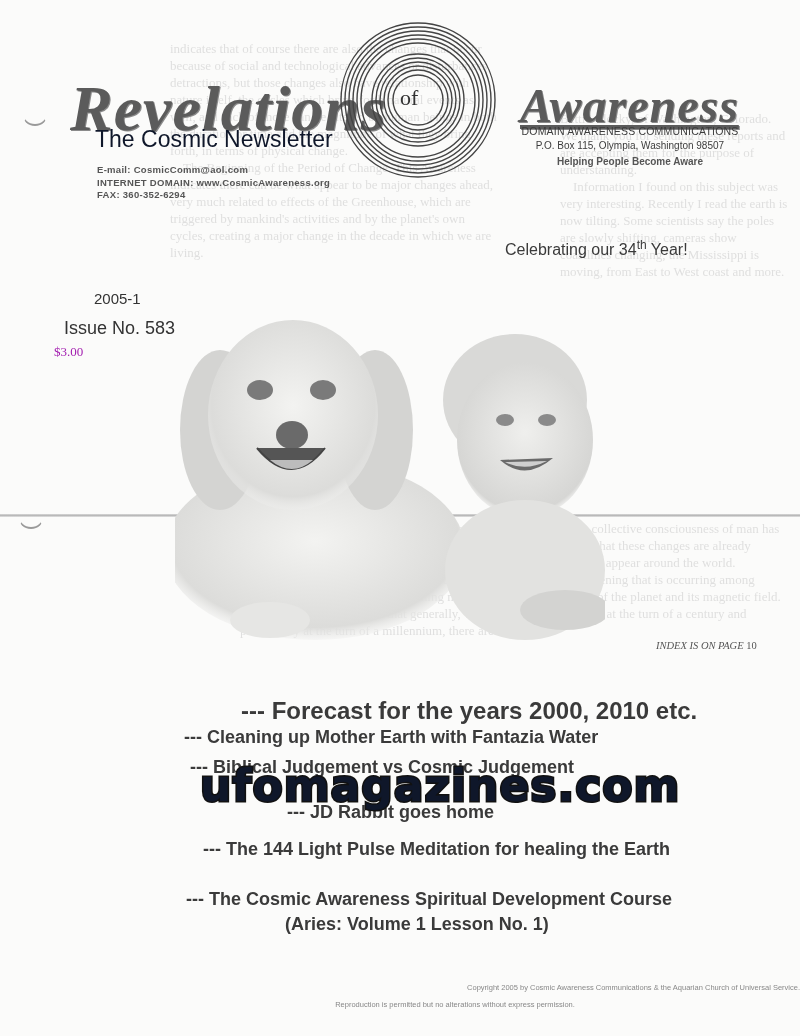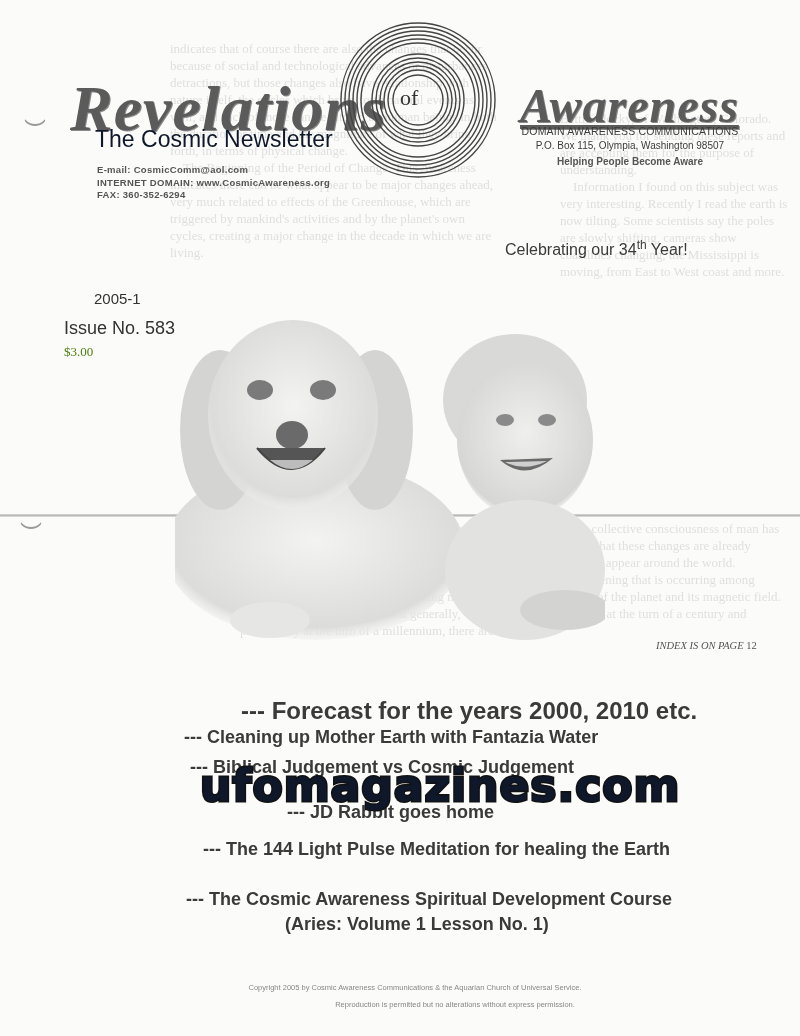--- a/index.html
+++ b/index.html
@@ -34,21 +34,21 @@
   .contact { position:absolute; left:97px; top:164px; font-size:9.5px; font-weight:bold; color:#555; line-height:12.5px; letter-spacing:0.3px; }
   .logo { position:absolute; left:338px; top:20px; width:160px; height:160px; }
   .org { position:absolute; left:515px; top:125px; width:230px; text-align:center; color:#3c3c3c; }
   .org .name { font-size:10.5px; letter-spacing:0.2px; }
   .org .addr { font-size:10px; margin-top:3px; }
   .org .tag { font-size:10px; margin-top:5px; font-weight:bold; color:#555; }
   .celebrate { position:absolute; left:505px; top:238px; font-size:16px; color:#3a3a3a; }
   .celebrate sup { font-size:12px; }
   .issue-date { position:absolute; left:62px; top:290px; font-size:15px; color:#333;margin-left:32px; }
   .issue-no { position:absolute; left:64px; top:318px; font-size:18px; color:#333; }
-  .price { position:absolute; left:64px; top:344px; font-size:13px; font-family:"Liberation Serif", serif; color:#4d7c0f; }
+  .price { position:absolute; left:54px; top:344px; font-size:13px; font-family:"Liberation Serif", serif; color:#a21caf; }
   .photo { position:absolute; left:175px; top:320px; width:430px; height:320px; }
   .index-note { position:absolute; left:656px; top:640px; font-size:10.5px; font-family:"Liberation Serif", serif; font-style:italic; color:#555; }
   .index-note b { font-style:normal; font-weight:normal; }
   .toc { position:absolute; left:0; right:0; top:697px; }
   .toc-item { position:absolute; white-space:nowrap; font-weight:bold; font-size:18px; color:#3a3a3a; }
   .watermark {
     position:absolute; left:200px; top:760px; width:420px; text-align:center;
     font-family:"DejaVu Sans", sans-serif; font-weight:bold; font-size:44px; color:#0f172a;
     -webkit-text-stroke:3px #111; paint-order:stroke fill; letter-spacing:1px;
   }
@@ -145,29 +145,29 @@
     <ellipse cx="340" cy="80" rx="72" ry="66" fill="#d9d9d7"></ellipse>
     <ellipse cx="350" cy="120" rx="68" ry="78" fill="url(#skin)"></ellipse>
     <ellipse cx="330" cy="100" rx="9" ry="6" fill="#8a8a8a"></ellipse>
     <ellipse cx="372" cy="100" rx="9" ry="6" fill="#8a8a8a"></ellipse>
     <path d="M325 140 Q350 162 378 138" fill="#6a6a6a"></path>
     <path d="M330 142 Q350 152 372 141" fill="#cfcfcf"></path>
     <ellipse cx="350" cy="250" rx="80" ry="70" fill="#e2e2e0"></ellipse>
     <ellipse cx="390" cy="290" rx="45" ry="20" fill="#d3d3d1"></ellipse>
   </svg>
 
-  <div class="index-note"><span>INDEX IS ON PAGE</span> <b>12</b></div>
+  <div class="index-note"><span>INDEX IS ON PAGE</span> <b>10</b></div>
 
   <div class="toc">
     <div class="toc-item" style="left:241px;top:0;font-size:24px;">--- Forecast for the years 2000, 2010 etc.</div>
     <div class="toc-item" style="left:184px;top:30px;text-align:center;">--- Cleaning up Mother Earth with Fantazia Water</div>
     <div class="toc-item" style="left:190px;top:60px;">--- Biblical Judgement vs Cosmic Judgement</div>
     <div class="toc-item" style="left:287px;top:105px;">--- JD Rabbit goes home</div>
     <div class="toc-item" style="left:203px;top:142px;">--- The 144 Light Pulse Meditation for healing the Earth</div>
     <div class="toc-item" style="left:186px;top:192px;">--- The Cosmic Awareness Spiritual Development Course</div>
     <div class="toc-item" style="left:285px;top:217px;">(Aries: Volume 1 Lesson No. 1)</div>
   </div>
 
   <div class="watermark">ufomagazines.com</div>
 
-  <div class="footer" style="top:983px;left:30px;">Copyright 2005 by Cosmic Awareness Communications &amp; the Aquarian Church of Universal Service.</div>
+  <div class="footer" style="top:983px;left:30px;text-align:right;">Copyright 2005 by Cosmic Awareness Communications &amp; the Aquarian Church of Universal Service.</div>
   <div class="footer" style="top:1000px;left:110px;">Reproduction is permitted but no alterations without express permission.</div>
 </div>
 
 </body></html>

